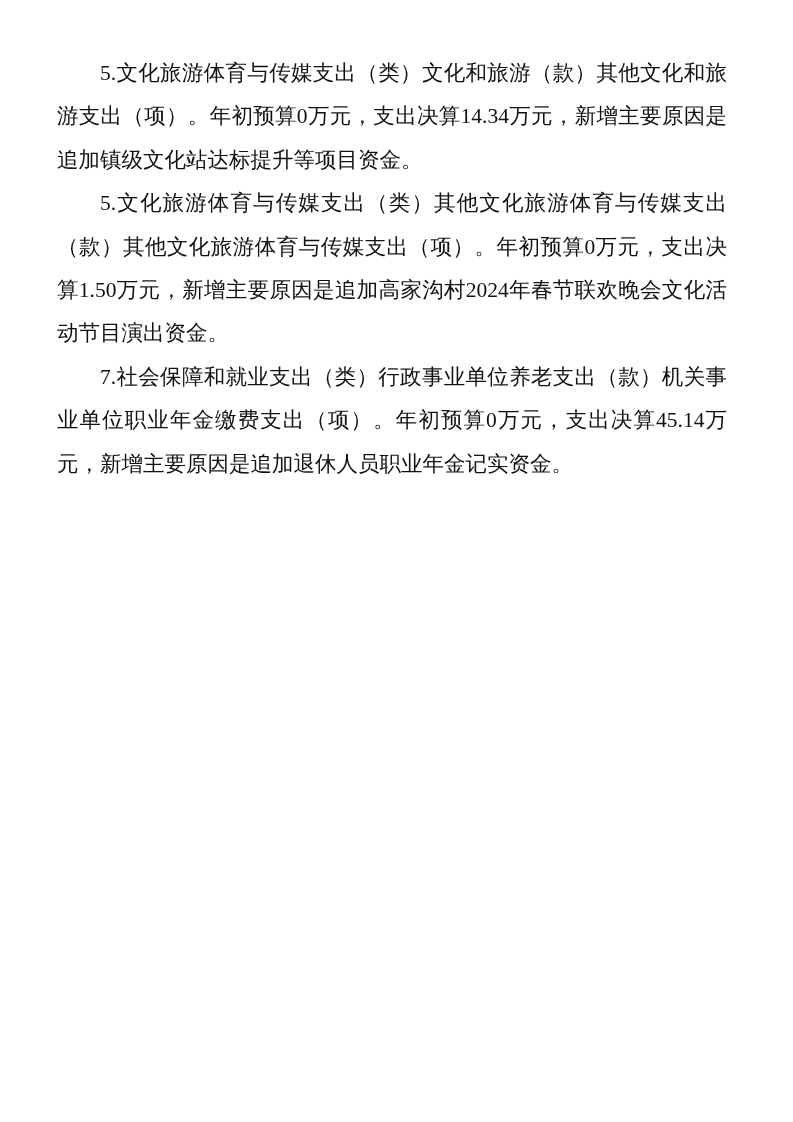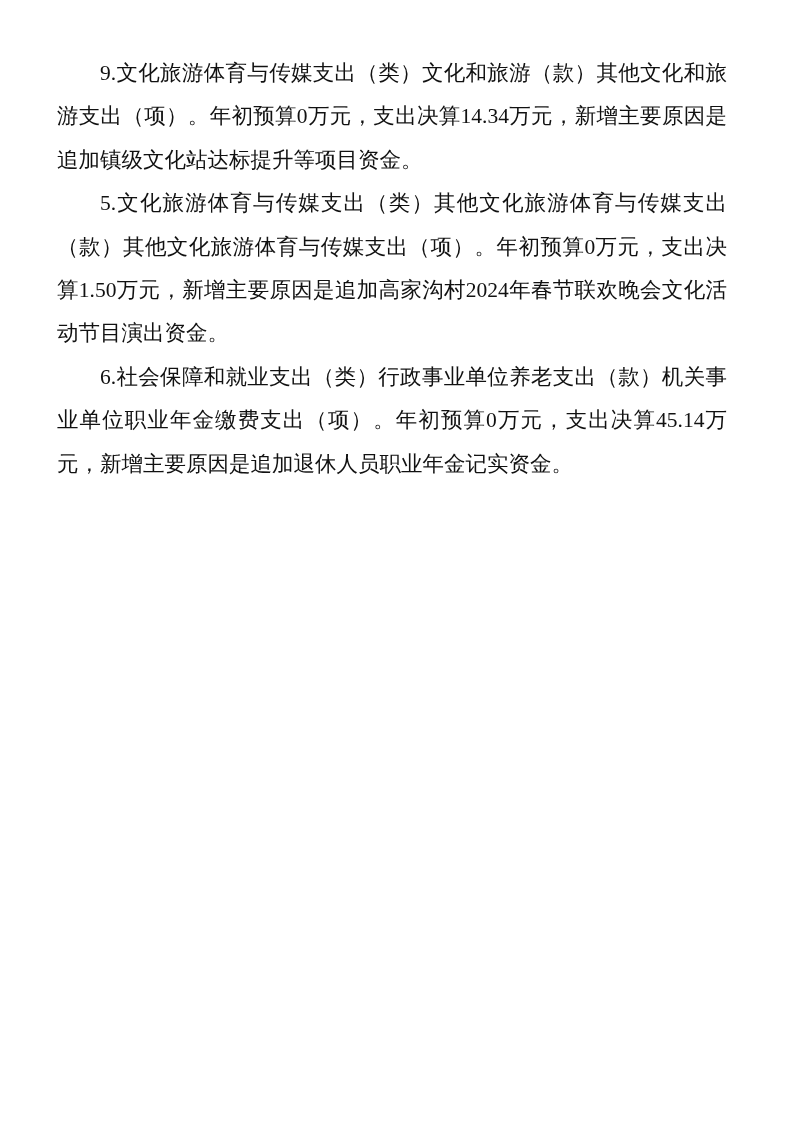--- a/index.html
+++ b/index.html
@@ -29,16 +29,16 @@
     text-align: justify;
     text-justify: inter-ideograph;
     text-indent: 2em;
     word-break: break-all;
   }
 </style>
 </head>
 <body>
 
 <div class="page">
-  <p class="para">9.文化旅游体育与传媒支出（类）文化和旅游（款）其他文化和旅游支出（项）。年初预算0万元，支出决算14.34万元，新增主要原因是追加镇级文化站达标提升等项目资金。</p>
+  <p class="para">5.文化旅游体育与传媒支出（类）文化和旅游（款）其他文化和旅游支出（项）。年初预算0万元，支出决算14.34万元，新增主要原因是追加镇级文化站达标提升等项目资金。</p>
   <p class="para">5.文化旅游体育与传媒支出（类）其他文化旅游体育与传媒支出（款）其他文化旅游体育与传媒支出（项）。年初预算0万元，支出决算1.50万元，新增主要原因是追加高家沟村2024年春节联欢晚会文化活动节目演出资金。</p>
-  <p class="para">6.社会保障和就业支出（类）行政事业单位养老支出（款）机关事业单位职业年金缴费支出（项）。年初预算0万元，支出决算45.14万元，新增主要原因是追加退休人员职业年金记实资金。</p>
+  <p class="para">7.社会保障和就业支出（类）行政事业单位养老支出（款）机关事业单位职业年金缴费支出（项）。年初预算0万元，支出决算45.14万元，新增主要原因是追加退休人员职业年金记实资金。</p>
 </div>
 
 </body></html>

